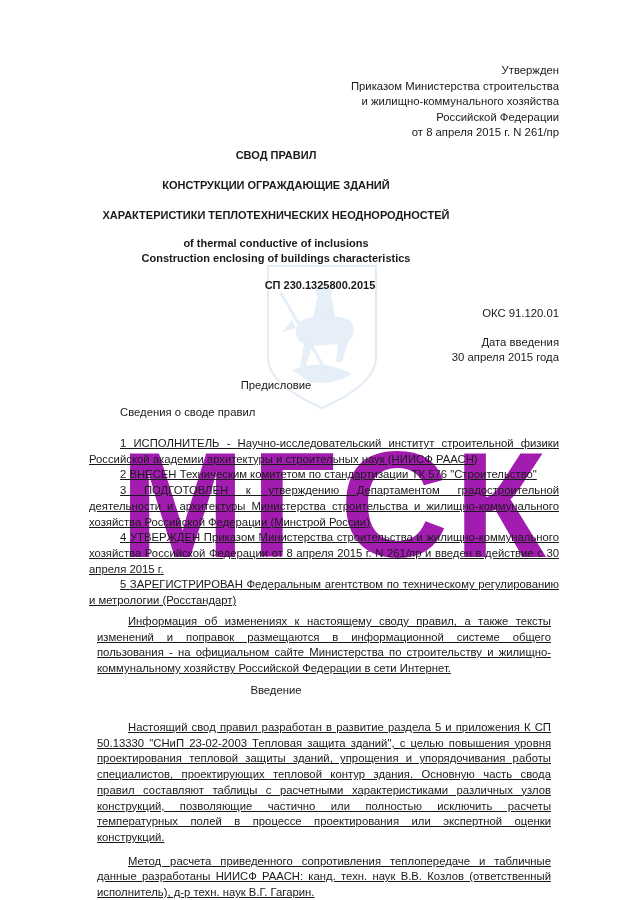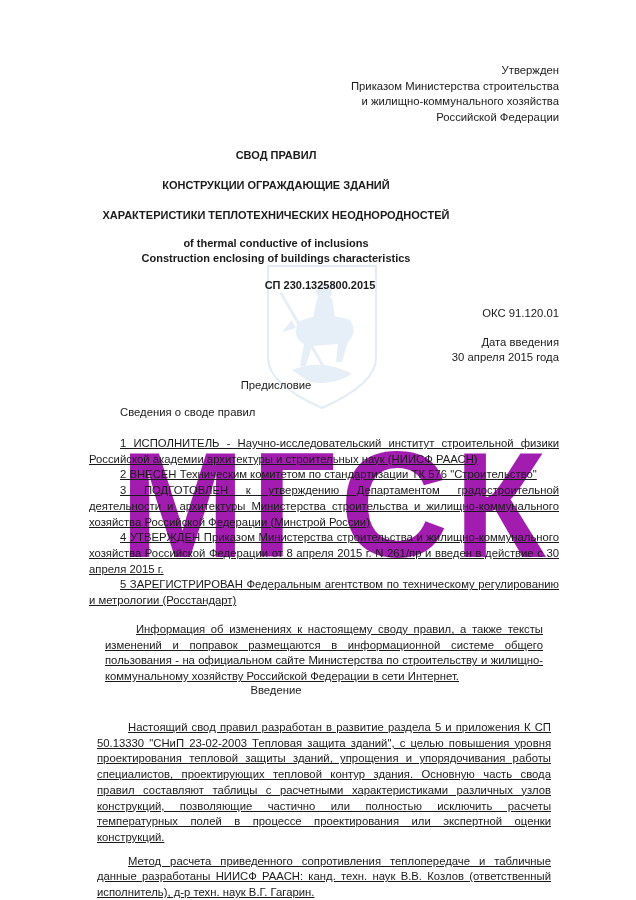--- a/index.html
+++ b/index.html
@@ -30,21 +30,21 @@
     .date { position: absolute; right: 77px; top: 335px; text-align: right; line-height: 15px; }
 
     .foreword-title { top: 378px; }
     .svedenia { position: absolute; left: 120px; top: 405px; }
 
     .para { position: absolute; left: 89px; width: 470px; text-align: justify; text-align-last: left; line-height: 15.7px; text-decoration: underline; }
     .items { top: 436px; }
     .items p { margin: 0; text-indent: 31px; text-align: justify; text-align-last: left; }
 
     .info { top: 606px; }
-    .info p { margin: 16px; text-indent: 31px; text-align: justify; text-align-last: left; }
+    .info p { margin: 8px; text-indent: 31px; text-align: justify; text-align-last: left; }
 
     .intro-title { top: 683px; }
     .intro { top: 712px; }
     .intro p { margin: 8px; text-indent: 31px; text-align: justify; text-align-last: left; }
   </style>
 </head>
 <body>
 
 <div class="page">
 
@@ -61,20 +61,21 @@
   </svg>
   <div class="wm-letters">МГСК</div>
 
   <div class="content">
 
     <div class="approved">
       <div>Утвержден</div>
       <div>Приказом Министерства строительства</div>
       <div>и жилищно-коммунального хозяйства</div>
       <div>Российской Федерации</div>
+      <div>от 8 апреля 2015 г. N 261/пр</div>
     </div>
 
     <div class="center bold t1">СВОД ПРАВИЛ</div>
     <div class="center bold t2">КОНСТРУКЦИИ ОГРАЖДАЮЩИЕ ЗДАНИЙ</div>
     <div class="center bold t3">ХАРАКТЕРИСТИКИ ТЕПЛОТЕХНИЧЕСКИХ НЕОДНОРОДНОСТЕЙ</div>
     <div class="center bold t4">
       <div>of thermal conductive of inclusions</div>
       <div>Construction enclosing of buildings characteristics</div>
     </div>
     <div class="center bold t5">СП 230.1325800.2015</div>

